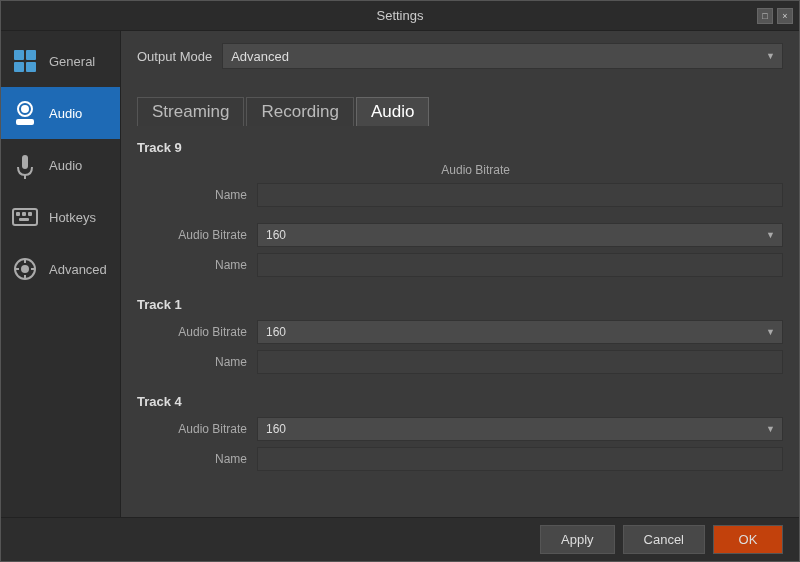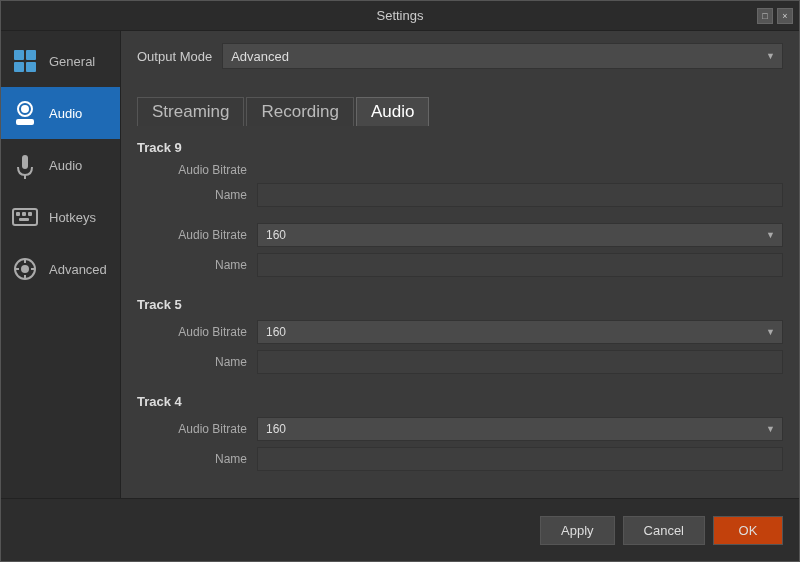--- a/index.html
+++ b/index.html
@@ -164,20 +164,21 @@
       color: #ddd;
       font-size: 13px;
       font-weight: bold;
       margin-bottom: 8px;
       margin-top: 4px;
     }
     .track-row {
       display: flex;
       align-items: center;
       margin-bottom: 6px;
+      justify-content: center;
     }
     .track-field-label {
       color: #aaa;
       font-size: 12px;
       text-align: right;
       width: 120px;
       flex-shrink: 0;
       padding-right: 10px;
     }
     .track-select-wrapper {
@@ -209,21 +210,21 @@
     .track-input {
       flex: 1;
       background: #3e3e3e;
       border: 1px solid #333;
       color: #ddd;
       padding: 3px 6px;
       font-size: 12px;
       height: 24px;
     }
     .footer {
-      height: 63px;
+      height: 44px;
       background: #2d2d2d;
       border-top: 1px solid #222;
       display: flex;
       align-items: center;
       justify-content: flex-end;
       padding: 0 16px;
       gap: 8px;
     }
     .footer-btn {
       padding: 6px 20px;
@@ -375,21 +376,21 @@
               </select>
             </div>
           </div>
           <div class="track-row">
             <span class="track-field-label">Name</span>
             <input class="track-input" type="text" value="" style="">
           </div>
         </div>
 
         <div class="track-section">
-          <div class="track-title">Track 5</div>
+          <div class="track-title">Track 1</div>
           <div class="track-row">
             <span class="track-field-label">Audio Bitrate</span>
             <div class="track-select-wrapper">
               <select>
                 <option>64</option>
                 <option>96</option>
                 <option>128</option>
                 <option selected="">160</option>
                 <option>192</option>
                 <option>320</option>

